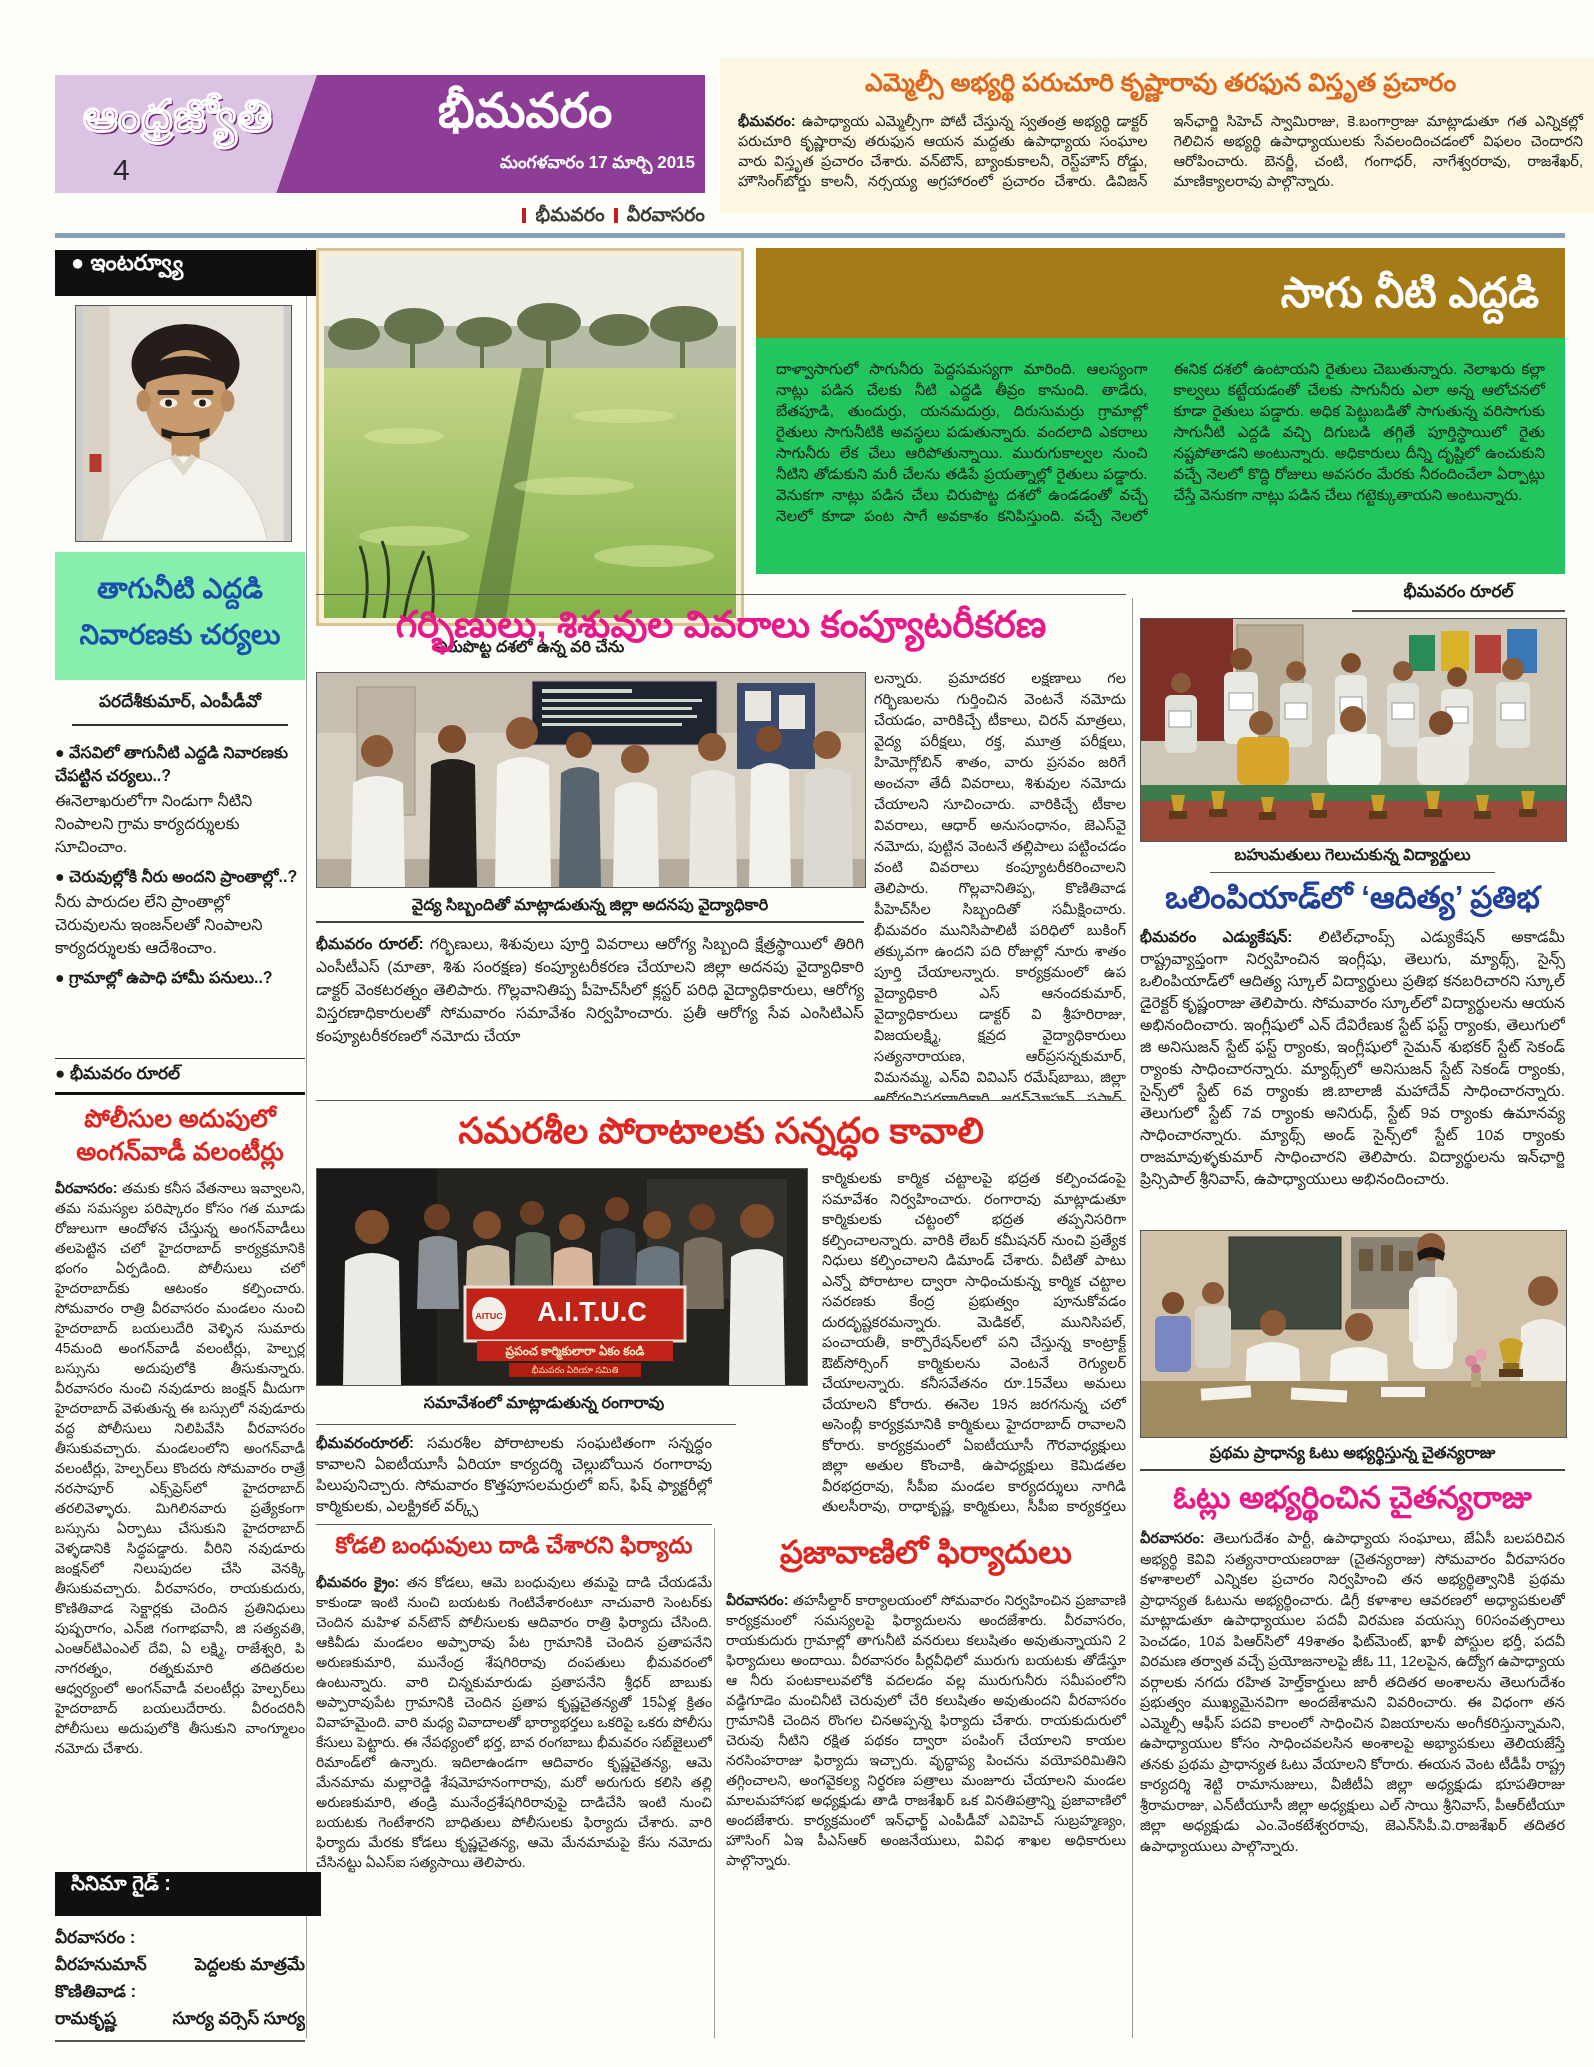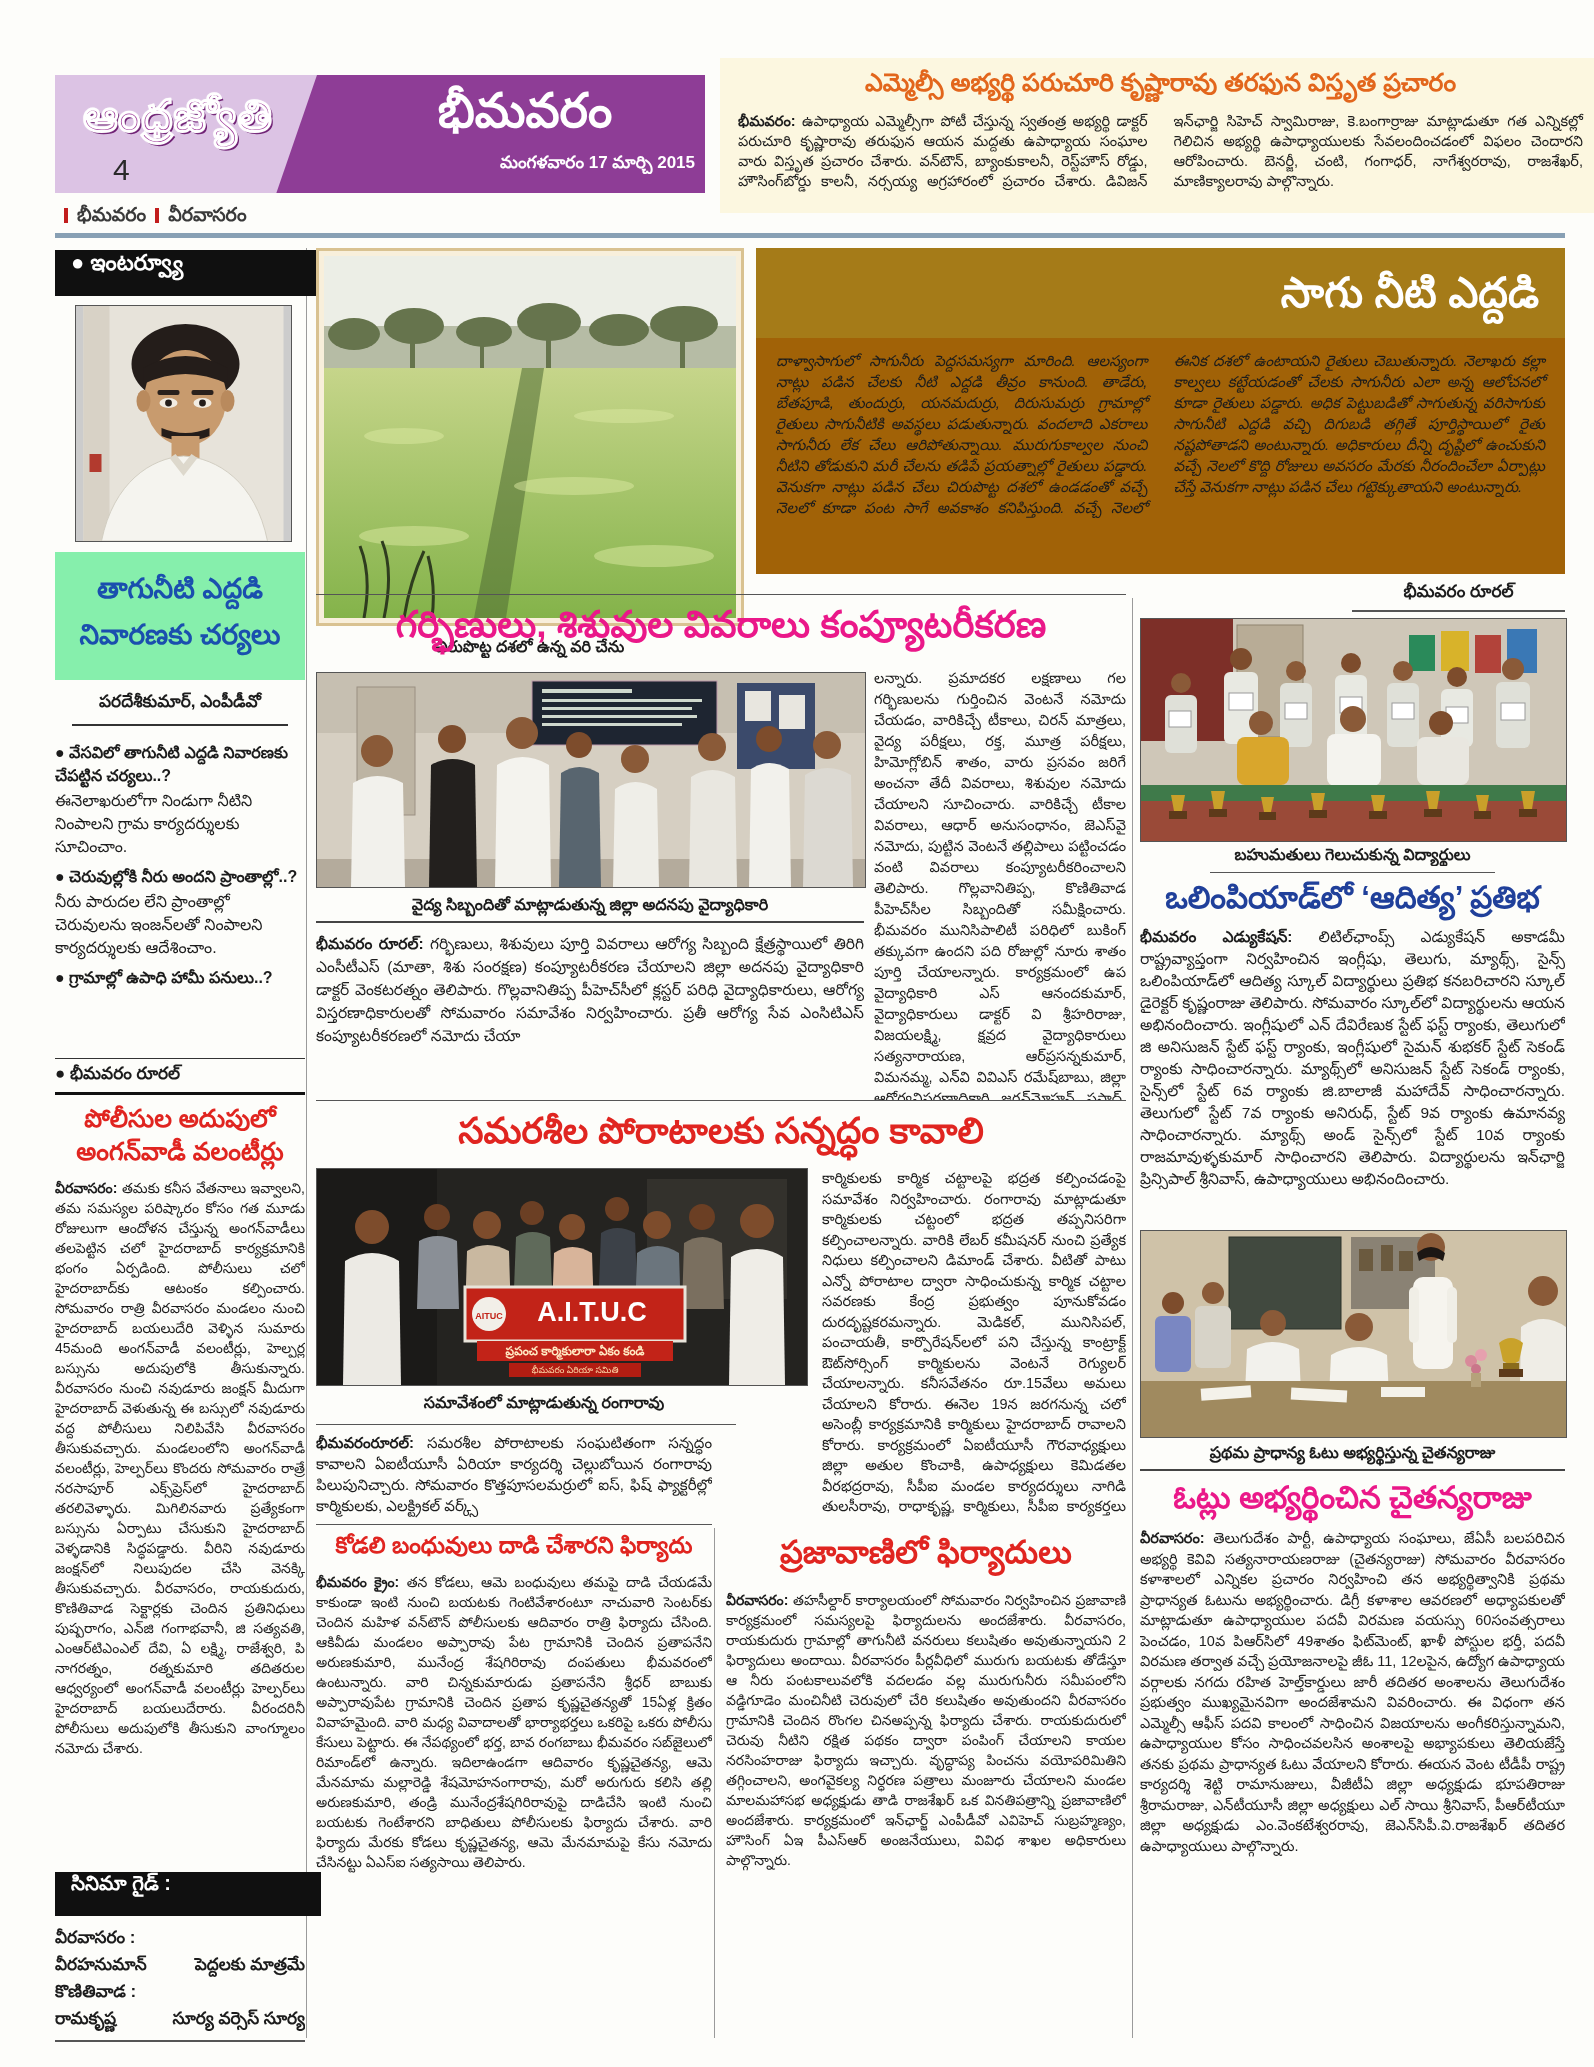--- a/index.html
+++ b/index.html
@@ -19,31 +19,31 @@
         background:#8e3d96;transform:skewX(-19deg);transform-origin:top left;}
   #brand{position:absolute;left:28px;top:16px;font-size:44px;font-weight:800;color:#93278f;
         -webkit-text-stroke:1.5px #ffffff;text-shadow:0 0 2px #fff,2px 2px 0 #6d1d72;letter-spacing:1px;}
   #pagenum{position:absolute;left:58px;bottom:6px;font-size:30px;color:#2a2a2a;}
   #edition{position:absolute;left:300px;top:8px;width:340px;text-align:center;
         font-size:48px;font-weight:800;color:#ffffff;}
   #dateline{position:absolute;left:300px;top:78px;width:340px;text-align:right;
         font-size:17px;font-weight:bold;color:#ffffff;}
   
   .strip-bar{display:inline-block;width:4px;height:15px;background:#c21d1d;margin:0 9px;vertical-align:-2px;}
-  #strip{font-size:19px;font-weight:bold;color:#3a3a3a;text-align:left;}
+  #strip{font-size:19px;font-weight:bold;color:#3a3a3a;text-align:right;}
   
   #topright{background:#fcf7e0;padding:10px 18px 8px 18px;}
   #topright h2{margin:0 0 8px 0;text-align:center;font-size:25px;color:#e2661c;}
   #topright .cols{column-count:2;column-gap:26px;font-size:14.5px;line-height:20px;text-align:justify;}
   
   .blackbox{background:#101010;color:#ffffff;font-weight:bold;display:flex;align-items:flex-start;padding-left:16px;}
   #int-yellow{background:#86efac;color:#1a4fae;text-align:center;font-weight:800;}
   #irr-head{background:#a57b18;color:#ffffff;font-weight:800;font-size:42px;
         text-align:right;line-height:90px;padding-right:26px;}
-  #irr-body{background:#a16207;padding:12px 20px;column-count:2;column-gap:26px;font-style:italic;}
+  #irr-body{background:#22c55e;padding:20px 20px;column-count:2;column-gap:26px;}
   .photo-frame{background:#f8efdb;border:3px solid #d9c291;padding:5px;}
   .photo{border:1px solid #555;overflow:hidden;background:#ccc;}
   .hl-red{color:#e02520;font-weight:800;text-align:center;}
   .hl-mag{color:#ea1889;font-weight:800;text-align:center;}
   .hl-blue{color:#20409a;font-weight:800;text-align:center;}
   .loctag{font-weight:bold;font-size:17px;}
   .qa-q{font-weight:bold;font-size:16px;line-height:23px;margin:7px 0 2px 0;}
   .qa-a{font-size:16px;line-height:23px;margin:0;}
   .cine-row{display:flex;justify-content:space-between;font-size:17px;font-weight:bold;line-height:27px;}
   svg text{font-family:"Liberation Sans","DejaVu Sans",sans-serif;}

